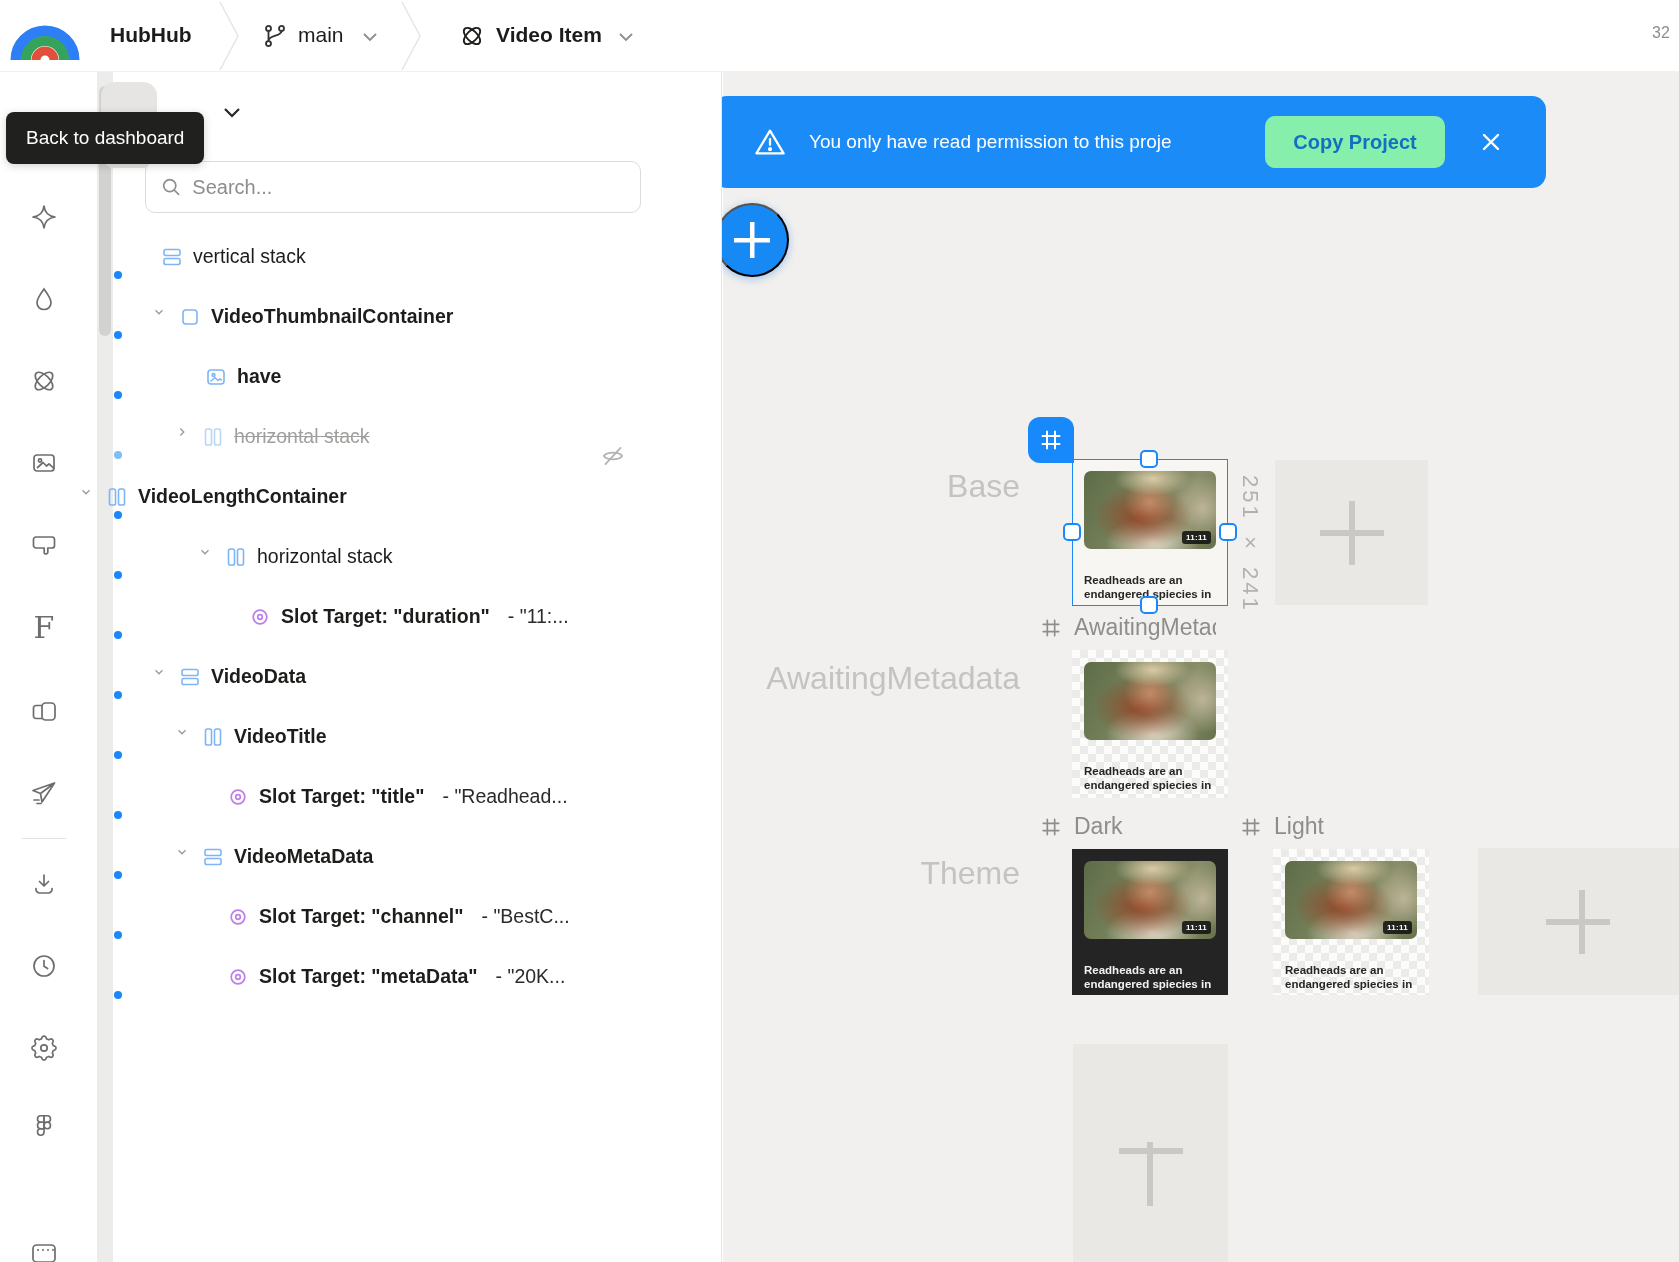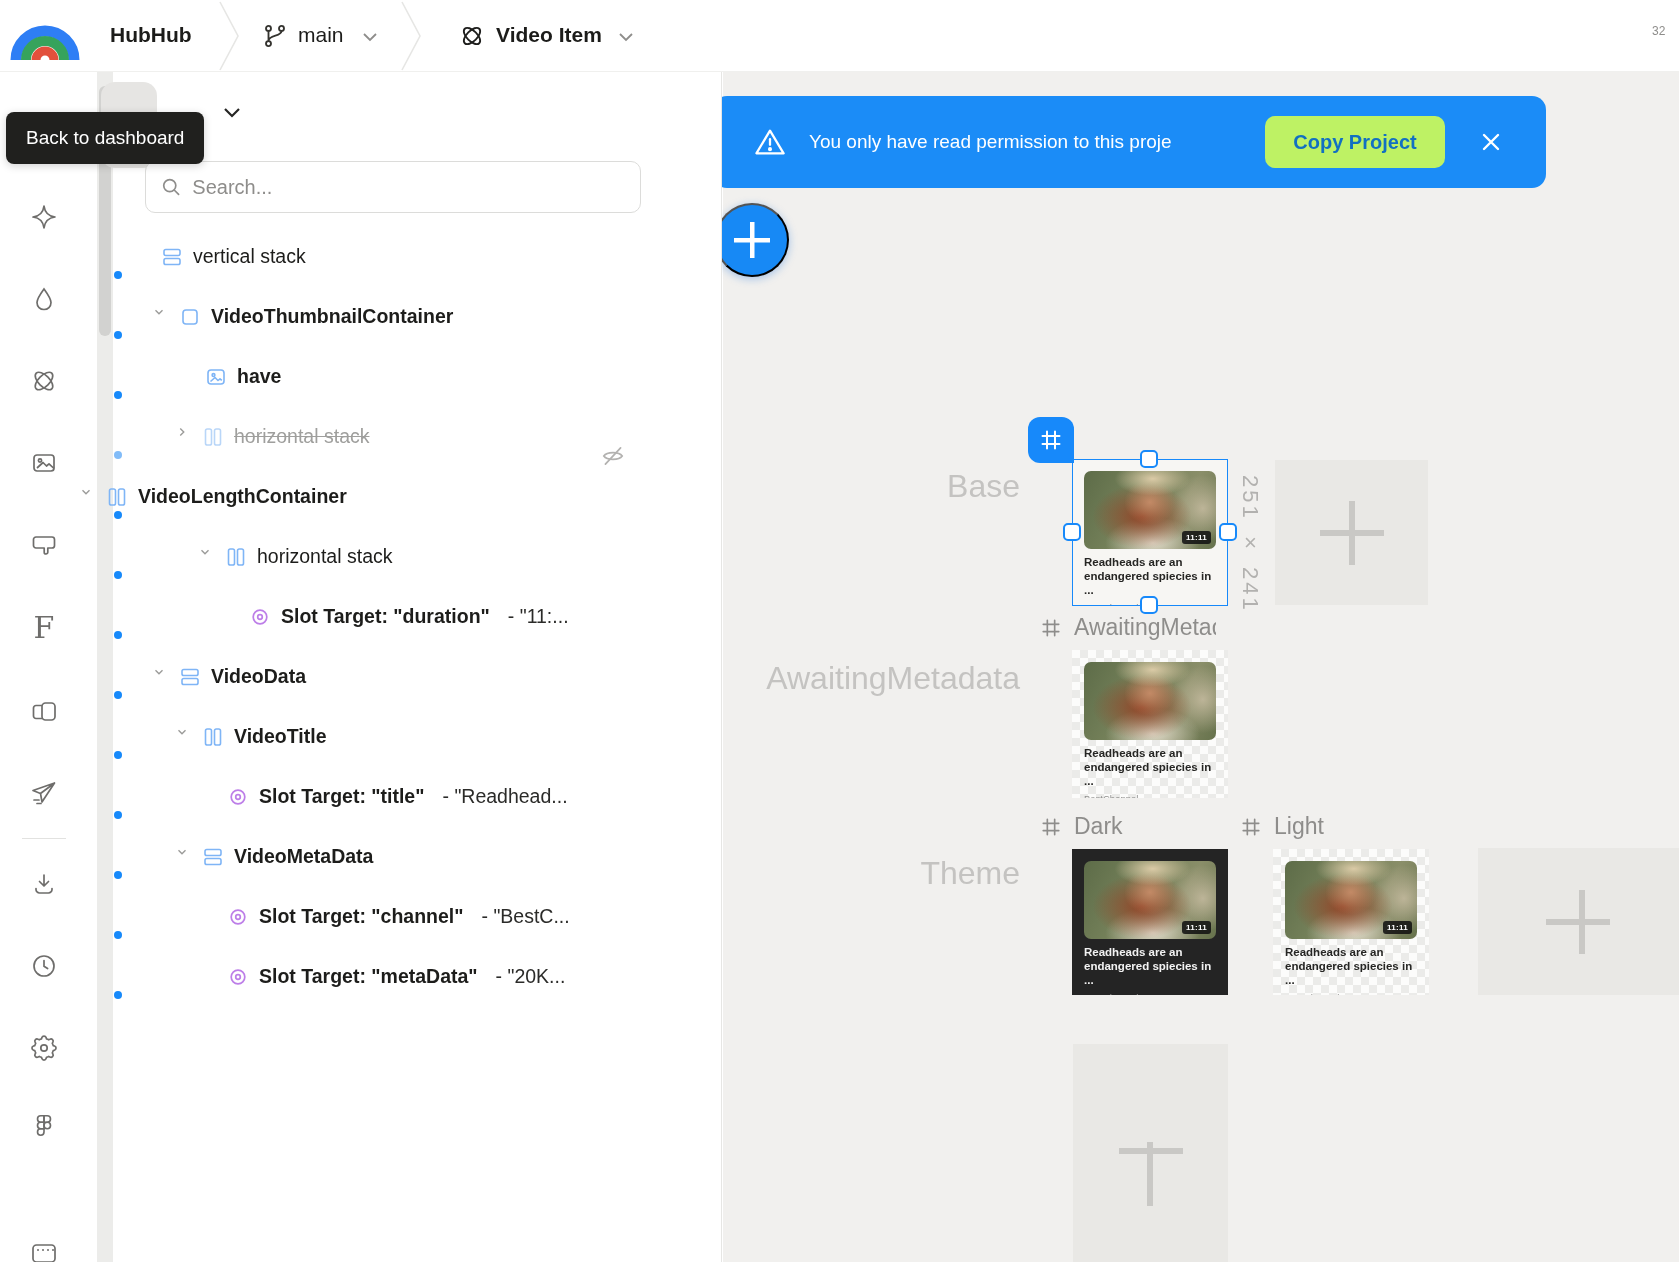--- a/index.html
+++ b/index.html
@@ -6,21 +6,21 @@
   html,body { width:1679px; height:1262px; overflow:hidden; background:#fff;
     font-family:"Liberation Sans", sans-serif; }
   .abs { position:absolute; }
 
   
   .topbar { position:absolute; left:0; top:0; width:1679px; height:72px; background:#fff;
     border-bottom:1px solid #f0f0ee; z-index:30; }
   .crumb-text { font-size:21px; color:#1c1c1a; }
   .crumb-bold { font-weight:700; }
   .sep { position:absolute; top:0; height:72px; }
-  .zoom-ind { position:absolute; left:1652px; top:24px; font-size:12px; color:#8e8d8b; white-space:nowrap; }
+  .zoom-ind { position:absolute; left:1652px; top:24px; font-size:16px; color:#8e8d8b; white-space:nowrap; }
 
   
   .layers { position:absolute; left:0; top:72px; width:722px; height:1190px; background:#fff;
     border-right:1px solid #e6e6e4; z-index:10; }
   .railbtn { position:absolute; left:24px; width:40px; height:40px; display:flex; align-items:center;
     justify-content:center; color:#6e6d6b; }
   .rail-divider { position:absolute; left:22px; width:44px; height:1px; background:#e2e2e0; }
   .scrollstrip { position:absolute; left:97px; top:0; width:16px; height:1190px; background:#ececea; }
   .scrollthumb { position:absolute; left:2px; top:14px; width:12px; height:250px; background:#d2d2d0; border-radius:6px; }
   .hoverpill { position:absolute; left:101px; top:10px; width:56px; height:86px; border-radius:14px; background:#e6e5e3; }
@@ -45,21 +45,21 @@
   .llabel.strike { color:#9f9f9d; text-decoration:line-through; }
   .lvalue { font-size:19.5px; color:#2b2b29; margin-left:18px; white-space:nowrap; }
   .eyeoff { position:absolute; right:96px; top:18px; color:#b3b2b0; }
 
   
   .canvas { position:absolute; left:723px; top:72px; width:956px; height:1190px; background:#f1f0ee; }
   .banner { position:absolute; left:-10px; top:24px; width:833px; height:92px; background:#1b8cf7;
     border-radius:14px; display:flex; align-items:center; color:#fff; z-index:5; }
   .banner .warn { margin-left:40px; display:flex; }
   .banner .msg { margin-left:22px; font-size:19px; font-weight:500; width:452px; overflow:hidden; white-space:nowrap; }
-  .copy-btn { position:absolute; left:552px; top:20px; width:180px; height:52px; background:#bef264; border:none;
+  .copy-btn { position:absolute; left:552px; top:20px; width:180px; height:52px; background:#86efac; border:none;
     border-radius:10px; color:#1270c2; font-size:20px; font-weight:700; font-family:"Liberation Sans",sans-serif; cursor:pointer; }
   .banner .closex { position:absolute; left:756px; top:24px; width:44px; height:44px; display:flex;
     align-items:center; justify-content:center; cursor:pointer; }
   .fab { position:absolute; left:-8px; top:131px; width:74px; height:74px; border-radius:50%; background:#1789f5;
     box-shadow:0 2px 8px rgba(20,110,220,.35); z-index:4;
     background-image:linear-gradient(#fff,#fff),linear-gradient(#fff,#fff);
     background-size:36px 4.5px,4.5px 36px; background-position:center,center; background-repeat:no-repeat; }
 
   .rowlabel { position:absolute; right:659px; font-size:32px; color:#c4c3c1; white-space:nowrap; }
   .sizelabel { position:absolute; left:514px; top:403px; writing-mode:vertical-rl; font-size:22px;
@@ -75,21 +75,21 @@
   .vcard .pic { position:relative; width:132px; height:78px; border-radius:7px;
     background:
       radial-gradient(40% 30% at 52% 10%, rgba(224,206,170,.95), rgba(224,206,170,0) 72%),
       radial-gradient(26% 38% at 50% 40%, rgba(198,140,104,.95), rgba(198,140,104,0) 75%),
       radial-gradient(52% 58% at 44% 58%, rgba(148,62,34,.9), rgba(148,62,34,0) 72%),
       radial-gradient(46% 42% at 52% 92%, rgba(228,222,206,.95), rgba(228,222,206,0) 78%),
       radial-gradient(34% 60% at 90% 48%, rgba(200,189,162,.85), rgba(200,189,162,0) 72%),
       linear-gradient(118deg, #5d6c48 0%, #75815a 38%, #8a8e69 68%, #66724c 100%); }
   .vcard .dur { position:absolute; right:5px; bottom:5px; background:rgba(16,16,16,.86); color:#fff;
     font-size:8px; font-weight:700; padding:2px 4px; border-radius:3px; letter-spacing:.3px; }
-  .vcard .title { margin-top:6px; font-size:11.5px; line-height:14px; font-weight:700; color:#262624; }
+  .vcard .title { margin-top:24px; font-size:11.5px; line-height:14px; font-weight:700; color:#262624; }
   .vcard .channel { margin-top:5px; font-size:9.5px; color:#8f8f8d; }
   .basecard { background:#f7f6f3; }
   .darkcard { background:#242424; }
   .darkcard .title { color:#f2f2f2; }
   .darkcard .channel,.darkcard .meta { color:#9a9a98; }
   .checker { background-image:
       linear-gradient(45deg,#ebebe9 25%,transparent 25%,transparent 75%,#ebebe9 75%),
       linear-gradient(45deg,#ebebe9 25%,transparent 25%,transparent 75%,#ebebe9 75%);
     background-size:16px 16px; background-position:0 0,8px 8px; background-color:#fcfcfb; }
 

